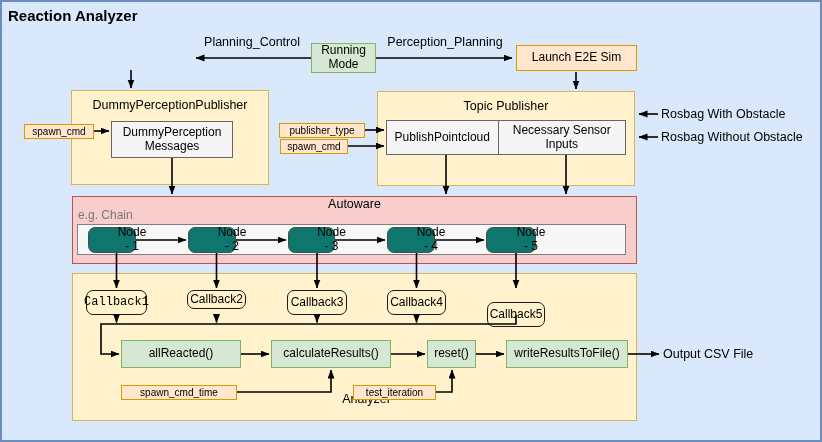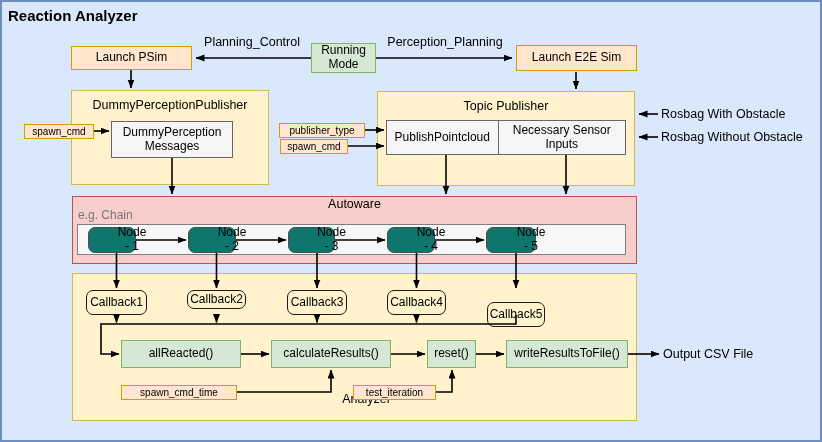--- a/index.html
+++ b/index.html
@@ -21,21 +21,20 @@
   .hint{font-size:12px;color:#777;}
   svg.wires{position:absolute;left:0;top:0;pointer-events:none;}
 </style>
 </head>
 <body>
 
 <div class="canvas">
 
   <div class="abs diagram-title" style="left:6px;top:5px;">Reaction Analyzer</div>
 
-  <div class="abs box-orange ctr t12" style="left:69px;top:44px;width:121px;height:24px;">Launch PSim</div>
   <div class="abs box-green ctr t12" style="left:309px;top:41px;width:65px;height:30px;">Running Mode</div>
   <div class="abs box-orange ctr t12" style="left:514px;top:43px;width:121px;height:26px;">Launch E2E Sim</div>
   <div class="abs edge-label" style="left:180px;top:33px;width:140px;">Planning_Control</div>
   <div class="abs edge-label" style="left:373px;top:33px;width:140px;">Perception_Planning</div>
 
   <div class="abs box-yellow" style="left:69px;top:88px;width:198px;height:95px;">
     <div class="ctitle" style="margin-top:7px;">DummyPerceptionPublisher</div>
   </div>
   <div class="abs box-orange ctr t11" style="left:22px;top:122px;width:70px;height:15px;">spawn_cmd</div>
   <div class="abs box-gray ctr t12" style="left:109px;top:119px;width:122px;height:37px;padding:0 10px;">DummyPerception Messages</div>
@@ -60,21 +59,21 @@
   <div class="abs" style="left:75px;top:222px;width:549px;height:31px;background:#F7F7F7;border:1px solid #808080;"></div>
   <div class="abs node ctr t12" style="left:86px;top:225px;width:48px;height:26px;">Node - 1</div>
   <div class="abs node ctr t12" style="left:186px;top:225px;width:48px;height:26px;">Node - 2</div>
   <div class="abs node ctr t12" style="left:286px;top:225px;width:47px;height:26px;">Node - 3</div>
   <div class="abs node ctr t12" style="left:385px;top:225px;width:48px;height:26px;">Node - 4</div>
   <div class="abs node ctr t12" style="left:484px;top:225px;width:50px;height:26px;">Node - 5</div>
 
   <div class="abs box-yellow" style="left:70px;top:271px;width:565px;height:148px;">
     <div class="ctitle abs" style="left:0;right:0;top:118px;padding-left:24px;">Analyzer</div>
   </div>
-  <div class="abs callback ctr t12" style="left:84px;top:288px;width:61px;height:25px;">Callback1</div>
+  <div class="abs callback ctr t12" style="left:84px;top:288px;width:61px;height:25px;font-family:Liberation Mono, monospace;">Callback1</div>
   <div class="abs callback ctr t12" style="left:185px;top:288px;width:59px;height:19px;">Callback2</div>
   <div class="abs callback ctr t12" style="left:285px;top:288px;width:60px;height:25px;">Callback3</div>
   <div class="abs callback ctr t12" style="left:385px;top:288px;width:59px;height:25px;">Callback4</div>
   <div class="abs callback ctr t12" style="left:485px;top:300px;width:58px;height:25px;">Callback5</div>
 
   <div class="abs box-green ctr t12" style="left:119px;top:338px;width:120px;height:28px;">allReacted()</div>
   <div class="abs box-green ctr t12" style="left:269px;top:338px;width:120px;height:28px;">calculateResults()</div>
   <div class="abs box-green ctr t12" style="left:425px;top:338px;width:49px;height:28px;">reset()</div>
   <div class="abs box-green ctr t12" style="left:504px;top:338px;width:122px;height:28px;">writeResultsToFile()</div>
 

